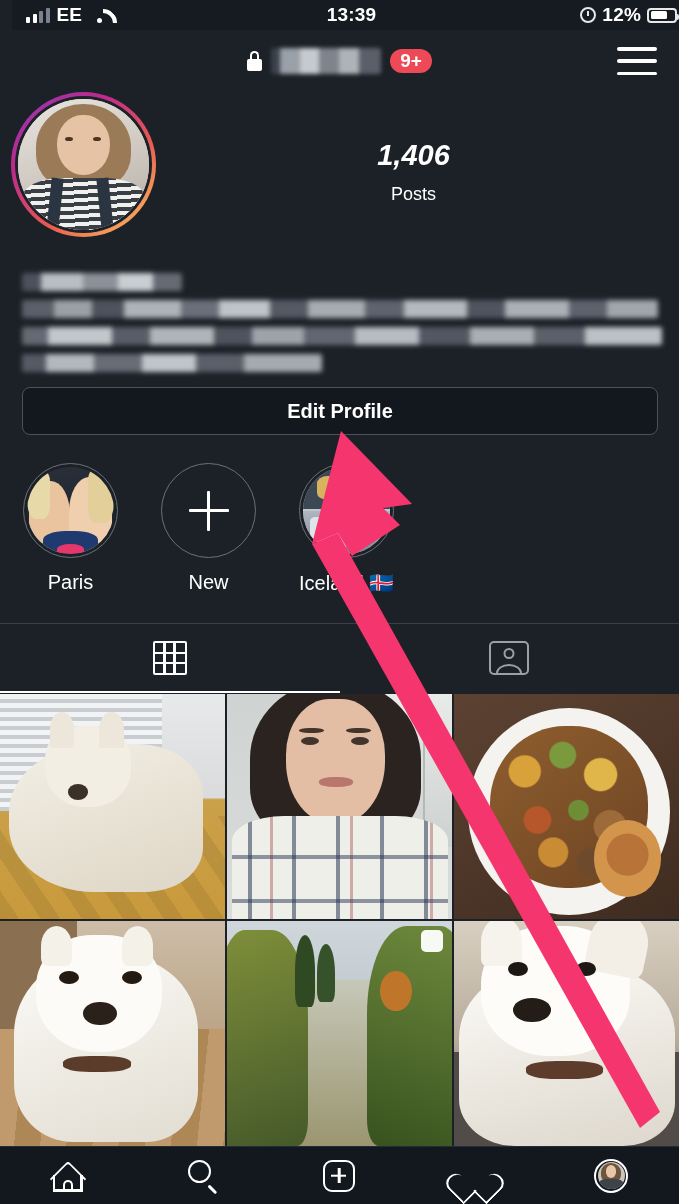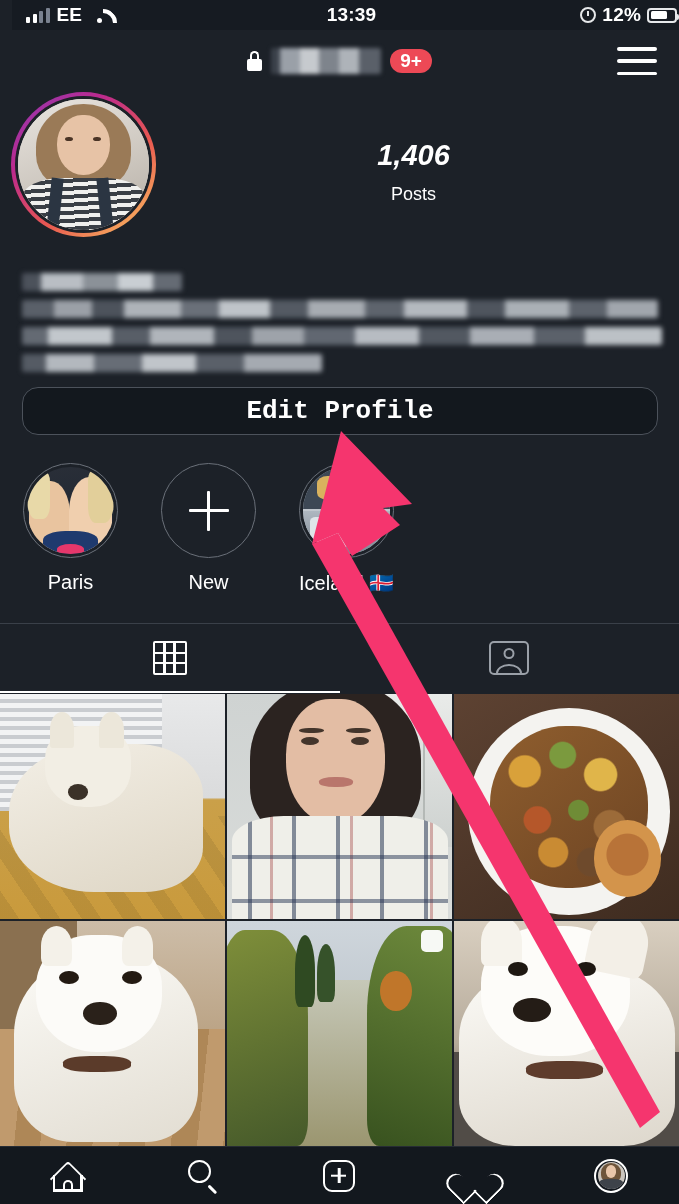--- a/index.html
+++ b/index.html
@@ -150,24 +150,24 @@
     background:linear-gradient(90deg,#646a73 0 4%,#c2c7cc 4% 14%,#585e67 14% 20%,#b0b5bb 20% 30%,#4e545d 30% 36%,#9ea3aa 36% 44%,#616771 44% 52%,#b7bcc2 52% 62%,#525861 62% 70%,#a9aeb5 70% 80%,#5b616a 80% 88%,#bcc1c6 88% 100%);
   }
   .bio-line.l4 {
     width:300px;
     background:linear-gradient(90deg,#555b64 0 8%,#b3b8be 8% 24%,#676d76 24% 40%,#c0c5ca 40% 58%,#5a6069 58% 74%,#a5aab1 74% 100%);
   }
 
   
   .edit-profile {
     position:absolute; top:387px; left:22px; width:636px; height:48px;
-    border:1px solid #4c525b; border-radius:16px;
+    border:1px solid #4c525b; border-radius:8px;
     background:#13181e;
     display:flex; align-items:center; justify-content:center;
-    font-size:26px; font-weight:bold; color:#fff;font-family:Liberation Mono, monospace;
+    font-size:20px; font-weight:bold; color:#fff;
   }
 
   
   .highlights {
     position:absolute; top:463px; left:0; width:679px; height:148px;
     display:flex; padding-left:23px; gap:43px;
   }
   .hl { width:95px; text-align:center; }
   .hl .circ {
     width:95px; height:95px; border-radius:50%;

